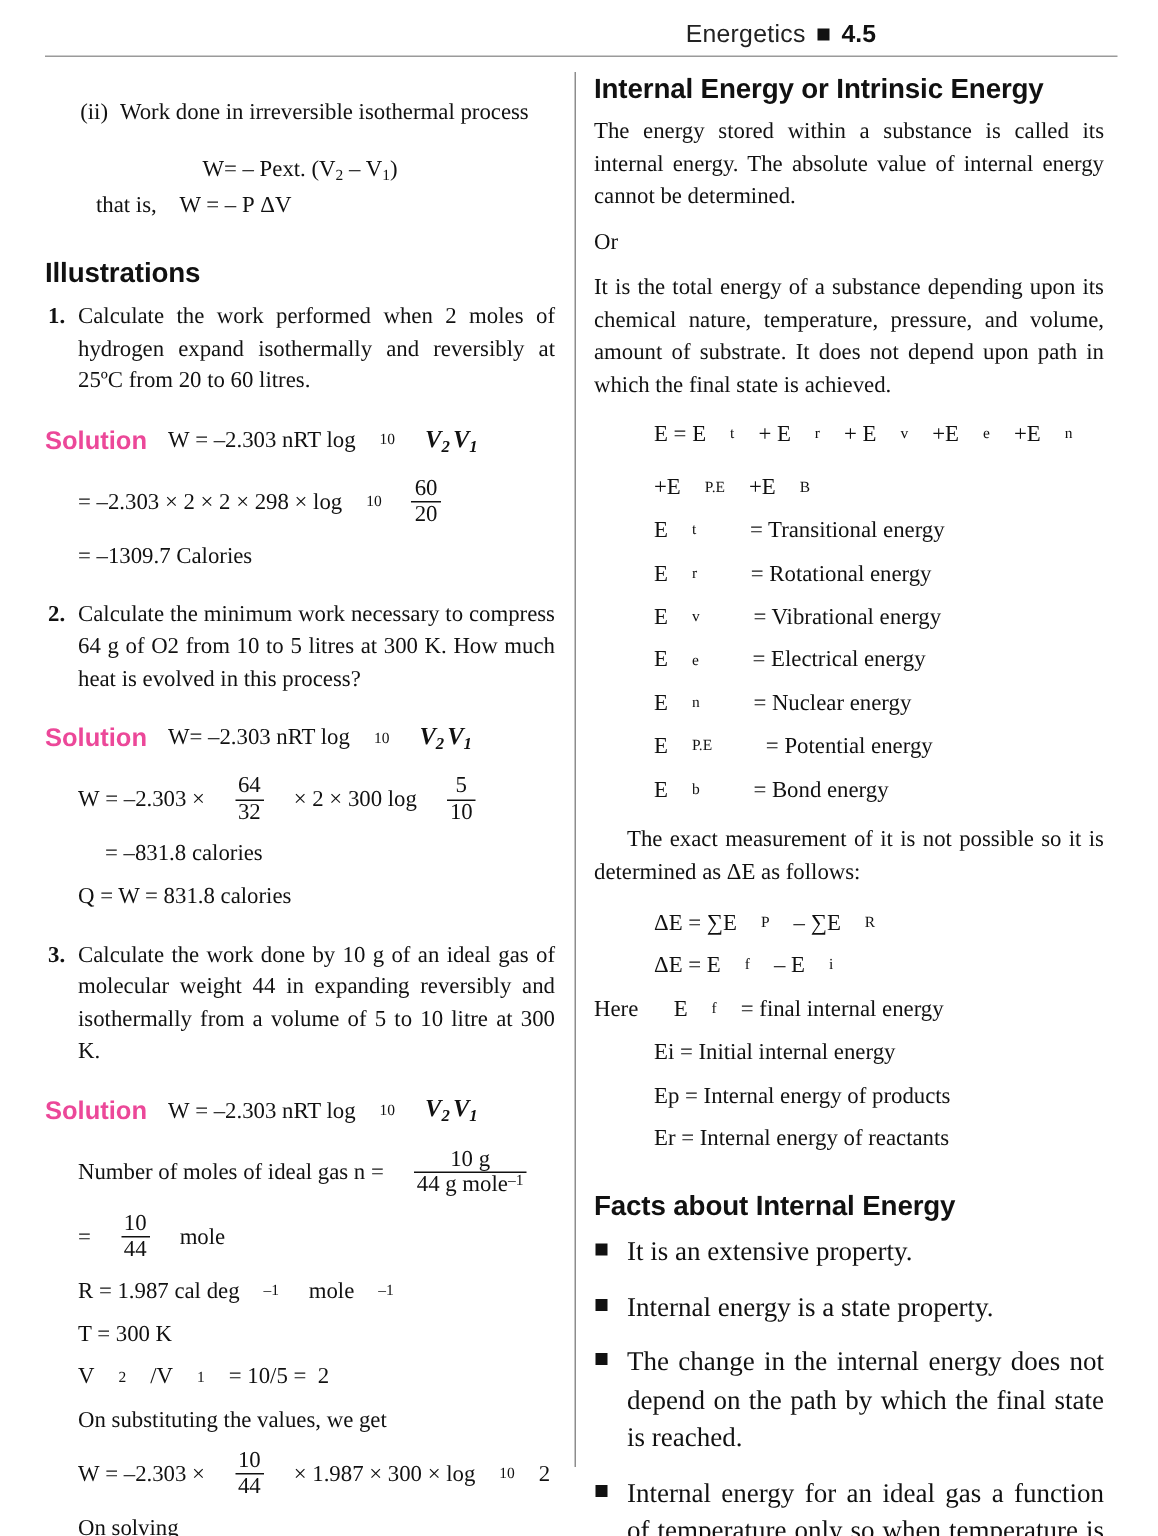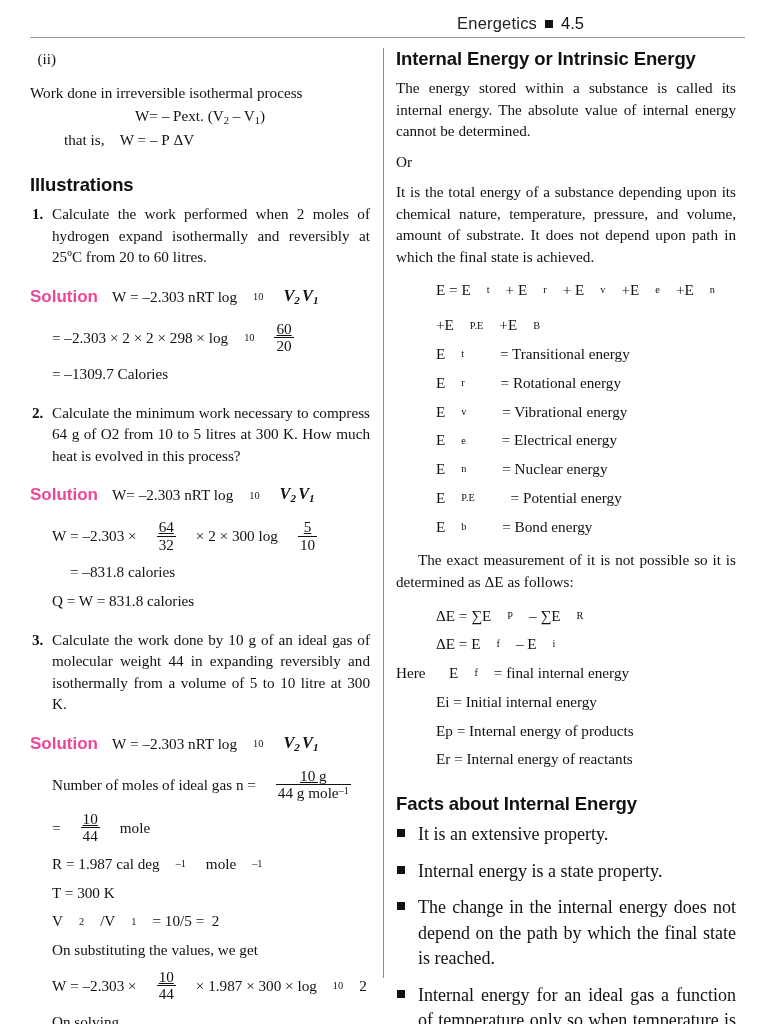--- a/index.html
+++ b/index.html
@@ -43,21 +43,21 @@
     display: inline-block;
     width: 8px;
     height: 8px;
     background: #111;
     position: relative;
     top: -1px;
   }
   .rh-folio {
     font-family: "Liberation Sans", sans-serif;
     font-size: 16.5px;
-    font-weight: normal;
+    font-weight: bold;
     color: #111;
   }
   .head-rule {
     position: absolute;
     left: 30px;
     width: 715px;
     top: 37px;
     height: 1px;
     background: #9a9a9a;
   }
@@ -112,22 +112,21 @@
     padding-left: 2px;
     box-sizing: border-box;
   }
   .numitem .body { flex: 1; text-align: justify; }
 
   
   .romanitem {
     display: flex;
     font-size: 15.2px;
     line-height: 1.45;
-    margin: 0;
-    flex-direction: column;
+    margin: 16px;
   }
   .romanitem .rnum {
     width: 34px;
     flex: 0 0 34px;
     text-align: right;
     padding-right: 8px;
     box-sizing: border-box;
   }
   .romanitem .rbody { flex: 1; }
 
@@ -176,21 +175,21 @@
 
   .frac {
     display: inline-flex;
     flex-direction: column;
     align-items: center;
     vertical-align: middle;
     margin: 0 4px;
     line-height: 1.08;
     font-size: 1em;
   }
-  .frac .nu { padding: 0 2px; text-decoration: underline; }
+  .frac .nu { padding: 0 2px; }
   .frac .de { padding: 0 2px; border-top: 1.2px solid #111; }
 
   .vfrac {
     display: inline-flex;
     flex-direction: row;
     align-items: center;
     vertical-align: middle;
     margin: 0 3px;
     line-height: 1.05;
     font-weight: bold;

